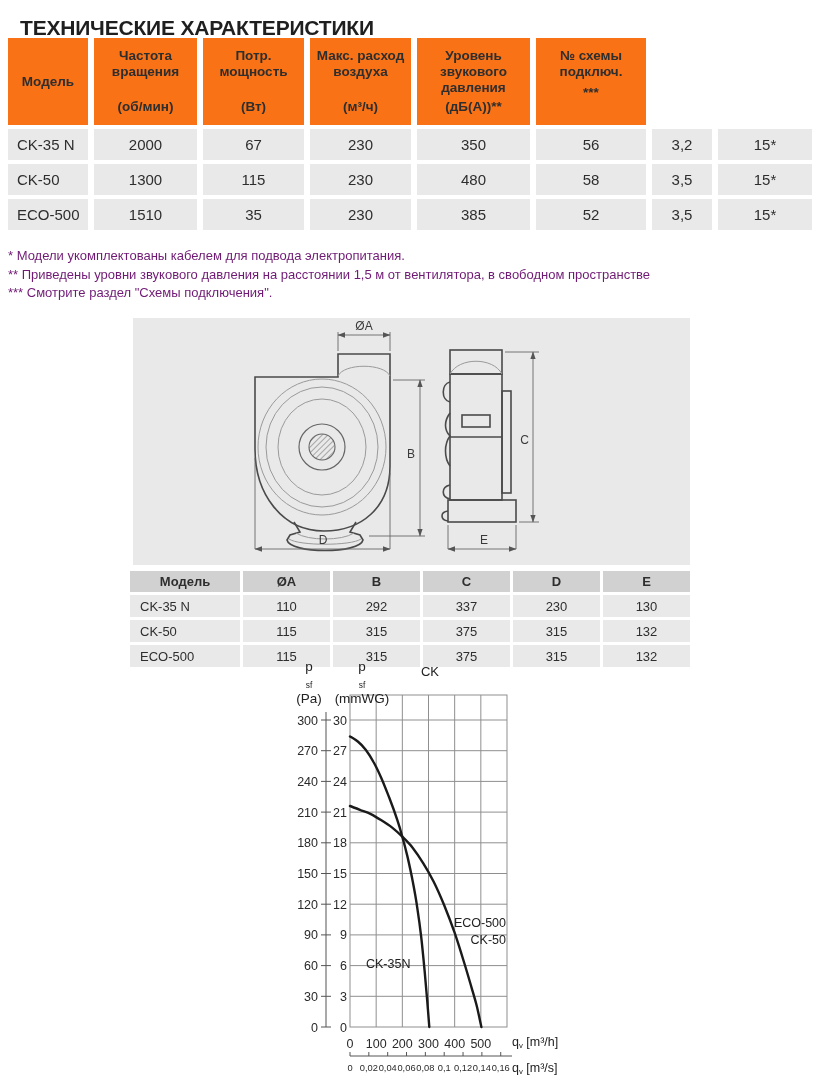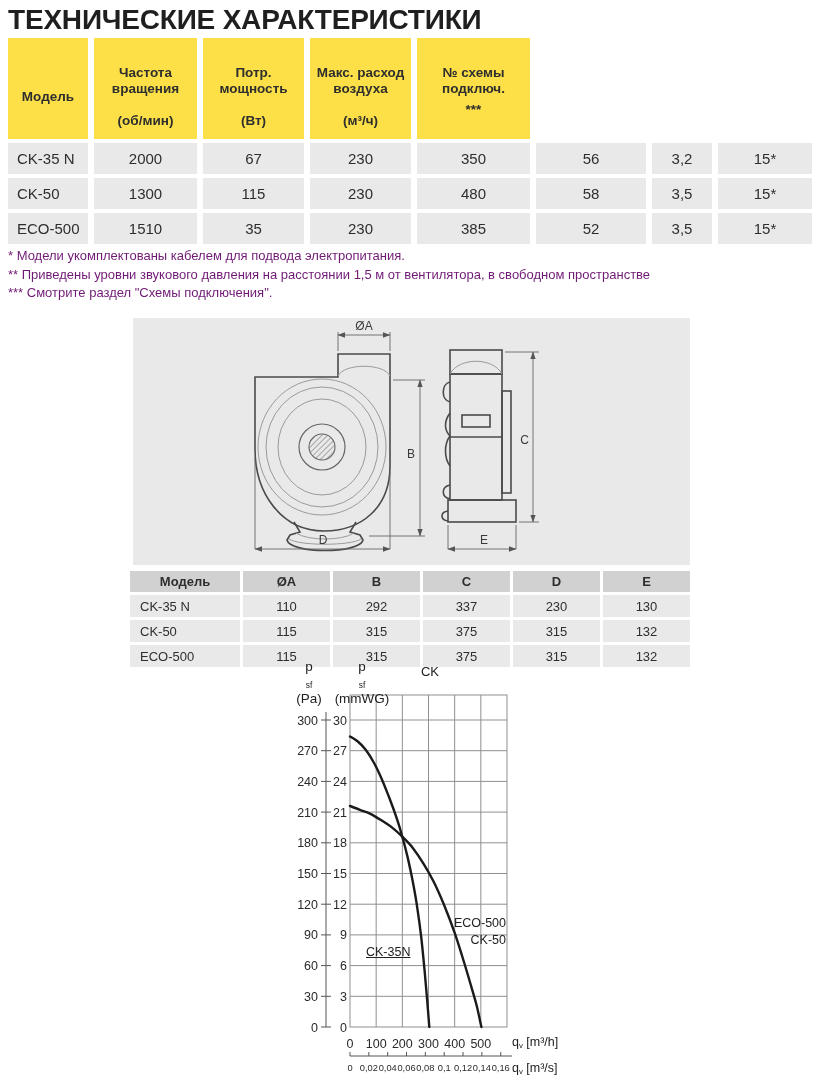--- a/index.html
+++ b/index.html
@@ -1,26 +1,26 @@
 <!DOCTYPE html>
 <html><head>
 <meta charset="utf-8">
 <style>
   html,body{margin:0;padding:0;background:#fff;}
   .page{position:relative;width:820px;height:1091px;background:#fff;
         font-family:"Liberation Sans","DejaVu Sans",sans-serif;color:#2e2e2e;overflow:hidden;}
-  h1.title{position:absolute;left:8px;top:4px;margin:0;font-size:28px;font-weight:700;
+  h1.title{position:absolute;left:8px;top:4px;margin:12px;font-size:21px;font-weight:700;
            letter-spacing:-0.2px;color:#1f1f1f;}
   
   .spec-grid{display:grid;grid-template-columns:80px 103px 101px 101px 113px 110px 60px 94px;
              column-gap:6px;}
   .spec-table{position:absolute;left:8px;top:38px;width:804px;}
-  .spec-head .hcell{background:#fde047;height:101px;display:flex;flex-direction:column;
+  .spec-head .hcell{background:#f97316;height:87px;display:flex;flex-direction:column;
         justify-content:space-between;align-items:center;text-align:center;
-        padding:27px 2px 10px;box-sizing:border-box;font-size:13.5px;font-weight:700;line-height:16px;}
+        padding:10px 2px 10px;box-sizing:border-box;font-size:13.5px;font-weight:700;line-height:16px;}
   .spec-head .hcell.model{justify-content:center;}
   .spec-head .hcell.schema{justify-content:flex-start;}
   .spec-head .hcell.schema .hunit{margin-top:5px;}
   .spec-body{margin-top:4px;row-gap:4px;}
   .spec-body .cell{background:#e9e9e9;height:31px;display:flex;align-items:center;
         justify-content:center;font-size:15px;}
   .spec-body .cell.model{justify-content:flex-start;padding-left:9px;}
   
   .footnotes{position:absolute;left:8px;top:247px;font-size:13px;line-height:18.5px;color:#701a75;}
   
@@ -63,20 +63,24 @@
           <div class="hlabel">Частота вращения</div>
           <div class="hunit">(об/мин)</div>
         </div>
         <div class="hcell">
           <div class="hlabel">Потр. мощность</div>
           <div class="hunit">(Вт)</div>
         </div>
         <div class="hcell">
           <div class="hlabel">Макс. расход воздуха</div>
           <div class="hunit">(м³/ч)</div>
+        </div>
+        <div class="hcell">
+          <div class="hlabel">Уровень звукового давления</div>
+          <div class="hunit">(дБ(А))**</div>
         </div>
         <div class="hcell schema">
           <div class="hlabel">№ схемы подключ.</div>
           <div class="hunit">***</div>
         </div>
       </div>
     <div class="spec-grid spec-body" id="spec-body">
         <div class="cell model">CK-35 N</div>
         <div class="cell">2000</div>
         <div class="cell">67</div>
@@ -308,16 +312,16 @@
 
     <div class="ov" style="left:232px;top:380px;">
       <span>q</span><sub>v</sub>&nbsp;<span>[m³/h]</span>
     </div>
     <div class="ov" style="left:232px;top:406px;">
       <span>q</span><sub>v</sub>&nbsp;<span>[m³/s]</span>
     </div>
 
     <div class="ov curve-label" style="left:150px;top:261px;width:76px;text-align:right;">ECO-500</div>
     <div class="ov curve-label" style="left:150px;top:278px;width:76px;text-align:right;">CK-50</div>
-    <div class="ov curve-label" style="left:86px;top:290px;text-decoration:underline;">CK-35N</div>
+    <div class="ov curve-label" style="left:86px;top:302px;">CK-35N</div>
   </div>
 
 </div>
 
 </body></html>

